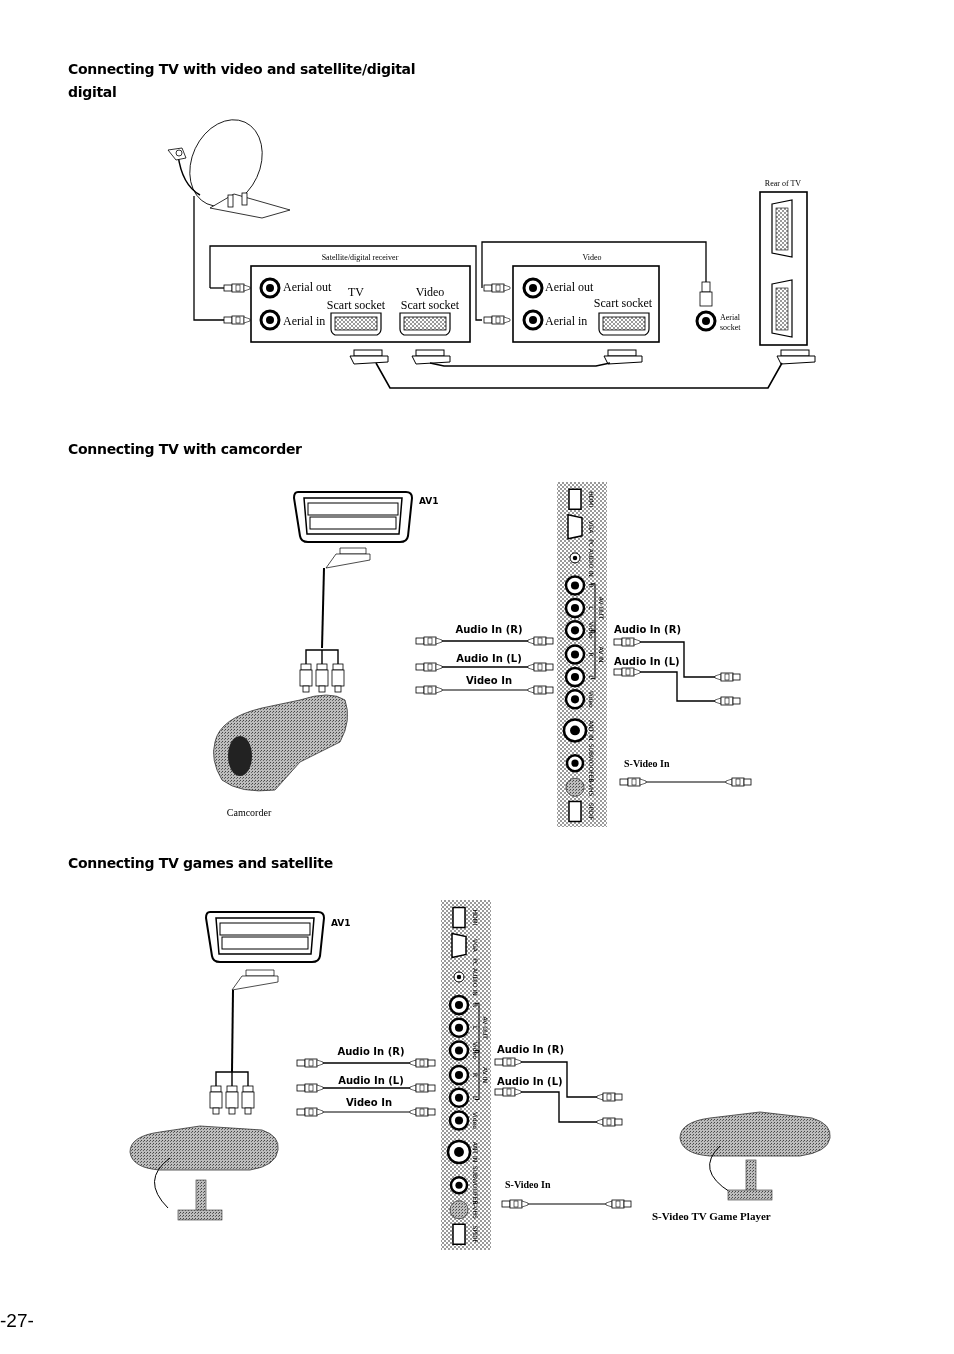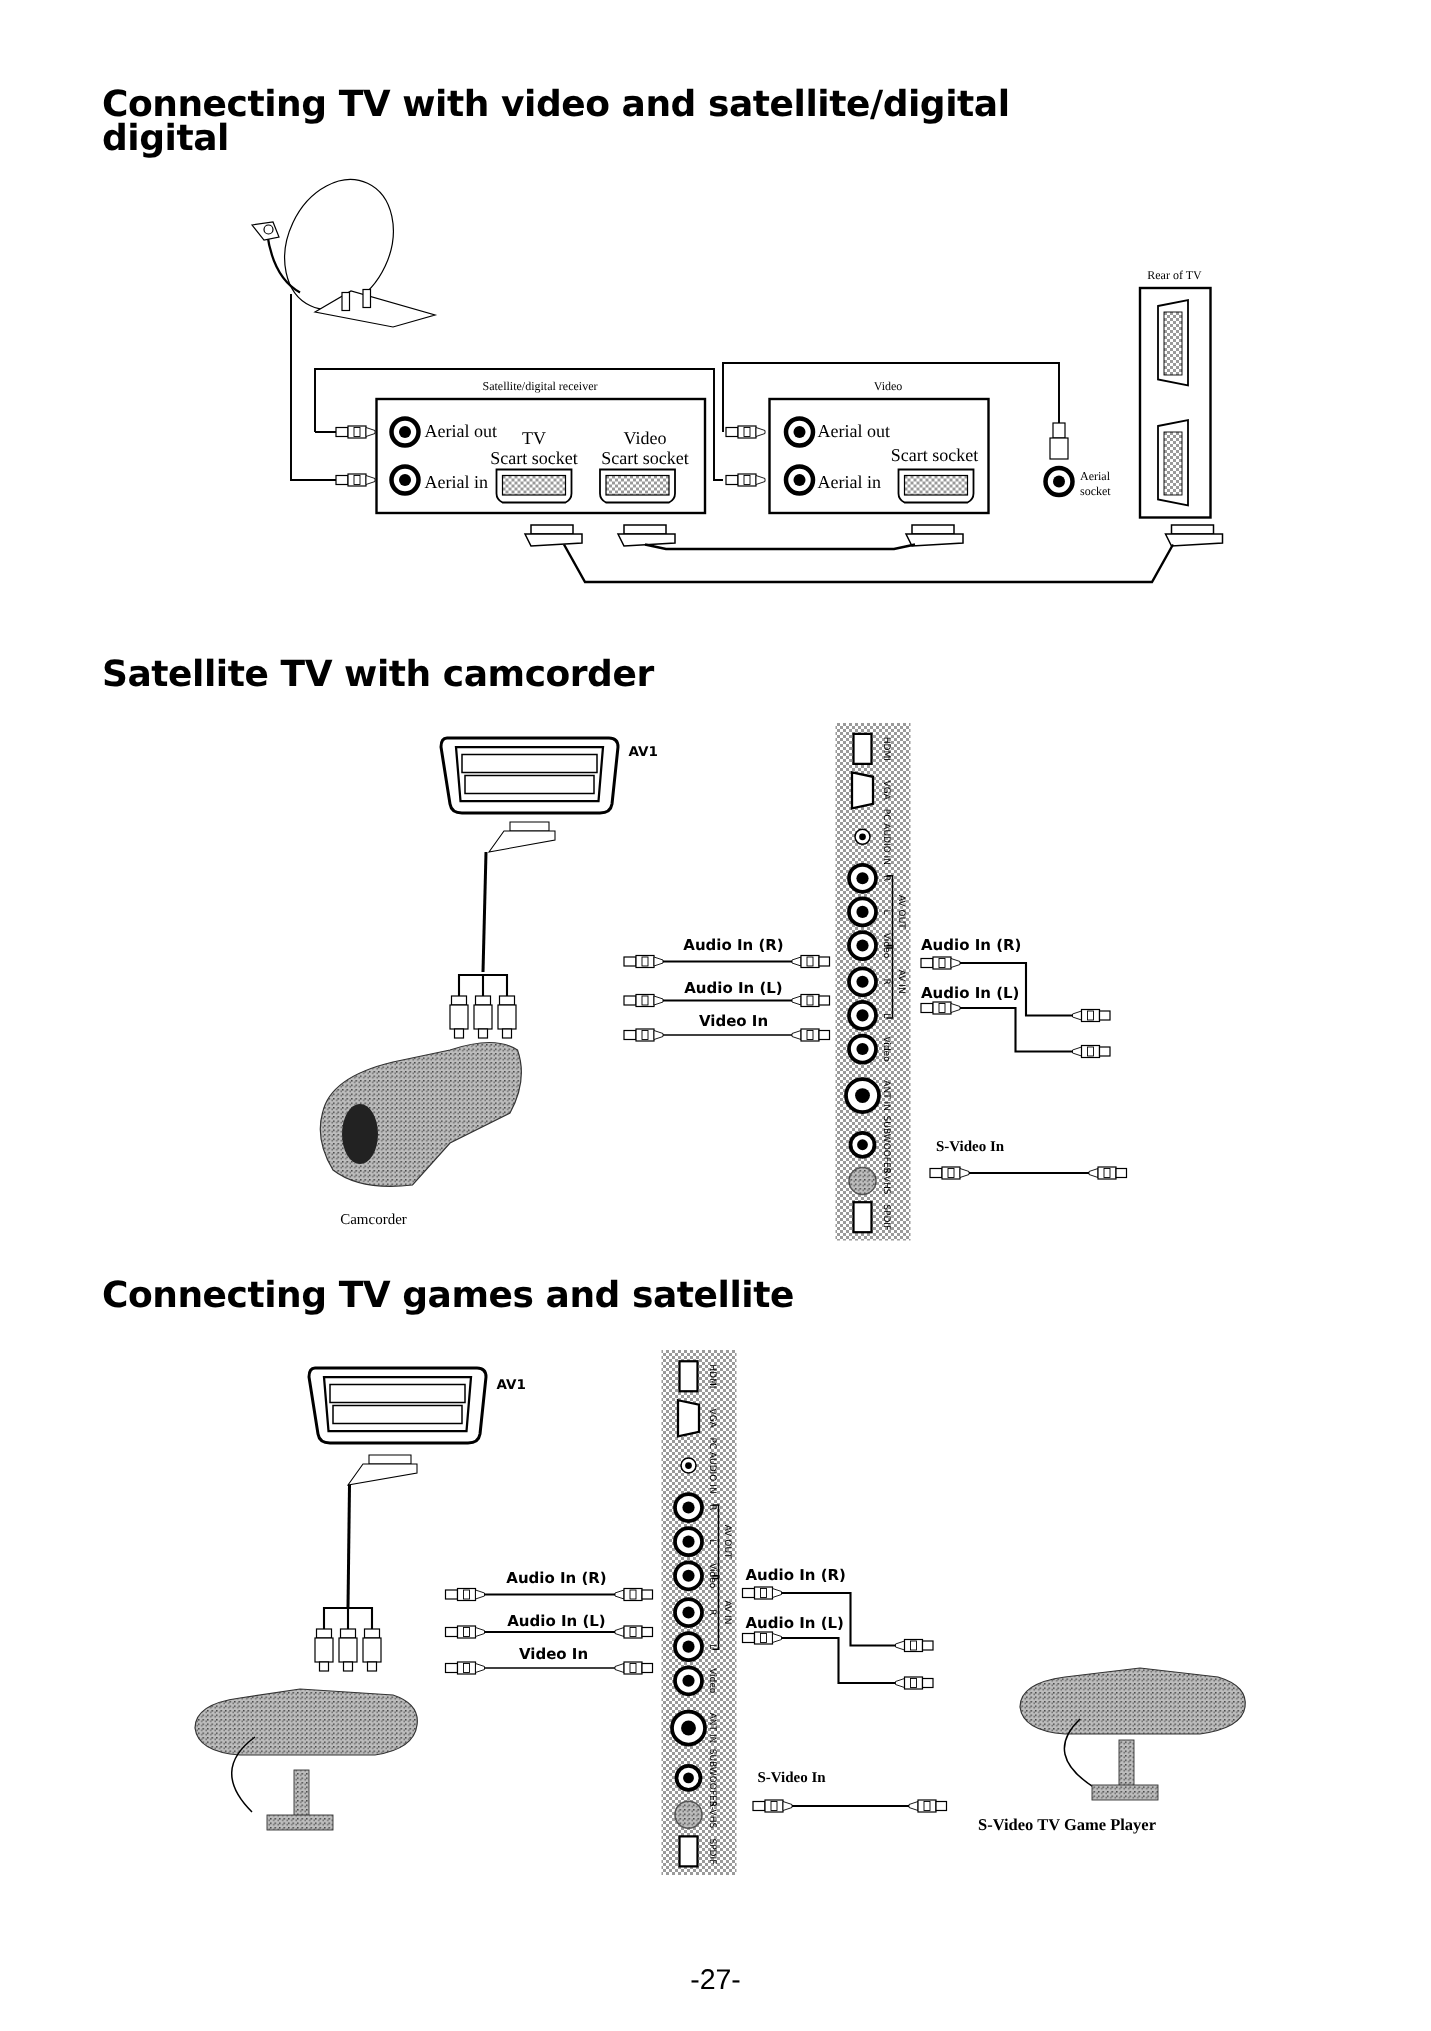--- a/index.html
+++ b/index.html
@@ -1,30 +1,30 @@
 <!DOCTYPE html>
 <html><head>
 <meta charset="utf-8">
 <style>
   html,body{margin:0;padding:0;background:#fff;}
   body{width:954px;height:1354px;position:relative;overflow:hidden;font-family:"DejaVu Sans",sans-serif;color:#000;}
-  .h{position:absolute;left:68px;font-family:"DejaVu Sans",sans-serif;font-weight:bold;font-size:24px;line-height:23px;letter-spacing:-0.3px;margin:0;}
+  .h{position:absolute;left:68px;font-family:"DejaVu Sans",sans-serif;font-weight:bold;font-size:14px;line-height:23px;letter-spacing:-0.3px;margin:0;}
   svg{position:absolute;left:0;top:0;}
   .serif{font-family:"Liberation Serif",serif;}
   .sans{font-family:"DejaVu Sans",sans-serif;font-weight:bold;}
-  .pageno{position:absolute;left:0;width:954px;top:1310px;text-align:center;font-family:"Liberation Sans",sans-serif;font-size:19px;}
+  .pageno{position:absolute;left:0;width:954px;top:1310px;font-family:"Liberation Sans",sans-serif;font-size:19px;}
 </style>
 </head>
 <body>
 
 <div class="h" style="top:58px">
   <div>Connecting TV with video and satellite/digital</div>
   <div>digital</div>
 </div>
-<div class="h" style="top:438px">Satellite TV with camcorder</div>
+<div class="h" style="top:438px">Connecting TV with camcorder</div>
 <div class="h" style="top:852px">Connecting TV games and satellite</div>
 
 <svg width="954" height="1354" viewBox="0 0 954 1354">
   <defs>
     <pattern id="dots" width="4" height="4" patternUnits="userSpaceOnUse">
       <rect width="4" height="4" fill="#fff"></rect>
       <rect width="2" height="2" fill="#9a9a9a"></rect>
       <rect x="2" y="2" width="2" height="2" fill="#9a9a9a"></rect>
     </pattern>
     <pattern id="grain" width="3" height="3" patternUnits="userSpaceOnUse">

